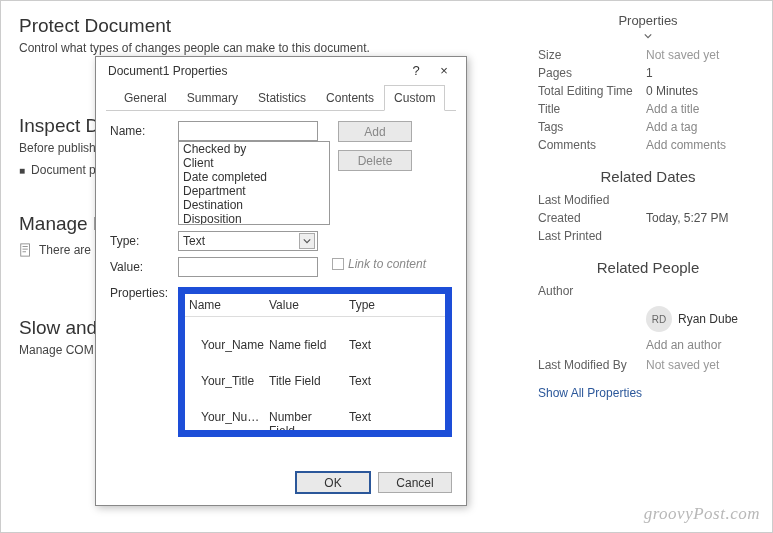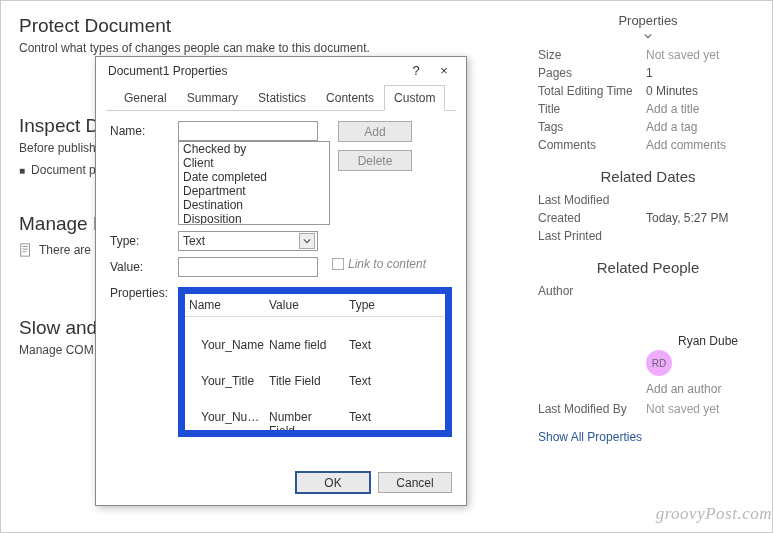--- a/index.html
+++ b/index.html
@@ -13,25 +13,25 @@
 .icon-gear { width:14px; height:14px; display:inline-block;}
 
 .right-panel { position: absolute; top: 12px; right: 14px; width: 220px; }
 .right-panel h3 { font-size: 13px; font-weight: 400; color: #505050; margin-bottom: 6px; display:flex; align-items:center; gap:4px;flex-direction:column;}
 .right-panel h3.big { font-size: 15px; margin-top: 14px; margin-bottom:6px; color:#444;}
 .prop-row { display: flex; font-size: 12px; padding: 2px 0; }
 .prop-row .k { width: 108px; color: #606060; }
 .prop-row .v { color: #505050; }
 .prop-row .v.gray { color: #999; }
 .prop-row .v.link { color: #888; cursor: pointer; }
-.avatar { width: 26px; height: 26px; border-radius: 50%; background: #f0abfc; display:inline-flex; align-items:center; justify-content:center; font-size:10px; color:#666; margin-right:6px;margin-top:44px;}
+.avatar { width: 26px; height: 26px; border-radius: 50%; background: #e5e5e5; display:inline-flex; align-items:center; justify-content:center; font-size:10px; color:#666; margin-right:6px;}
 .author-row { display:flex; align-items:center; margin: 6px 0 2px 108px;}
 .indent-link { margin-left: 108px; color:#888; font-size:12px; padding:4px 0; cursor:pointer;}
 .show-all { color: #2b579a; font-size: 12px; margin-top: 12px; cursor:pointer; }
-.watermark { position:absolute; bottom:8px; right:0; font-family: Georgia, serif; font-style: italic; font-size:17px; color:#b8b8b8; letter-spacing:0.5px;}
+.watermark { position:absolute; bottom:8px; right:12px; font-family: Georgia, serif; font-style: italic; font-size:17px; color:#b8b8b8; letter-spacing:0.5px;}
 
 .dialog { position: absolute; left: 94px; top: 55px; width: 372px; height: 450px; background: #fff; border: 1px solid #888; box-shadow: 2px 2px 8px rgba(0,0,0,0.25); display:flex; flex-direction:column;}
 .titlebar { display:flex; align-items:center; padding: 6px 8px 6px 12px; font-size: 12px; }
 .titlebar .t { flex:1; }
 .titlebar .help { width:28px; text-align:center; font-size:13px; color:#333; cursor:pointer;}
 .titlebar .close { width:28px; text-align:center; font-size:13px; cursor:pointer;}
 .tabs { display:flex; padding: 0 8px; border-bottom:1px solid #ccc; margin: 0 10px;}
 .tab { padding: 5px 9px; font-size:12px; color:#444; cursor:pointer; border:1px solid transparent; position:relative; top:1px;}
 .tab.active { border:1px solid #ccc; border-bottom:1px solid #fff; background:#fff;}
 .dlg-body { flex:1; padding: 10px 14px; font-size:12px; overflow:hidden;}

